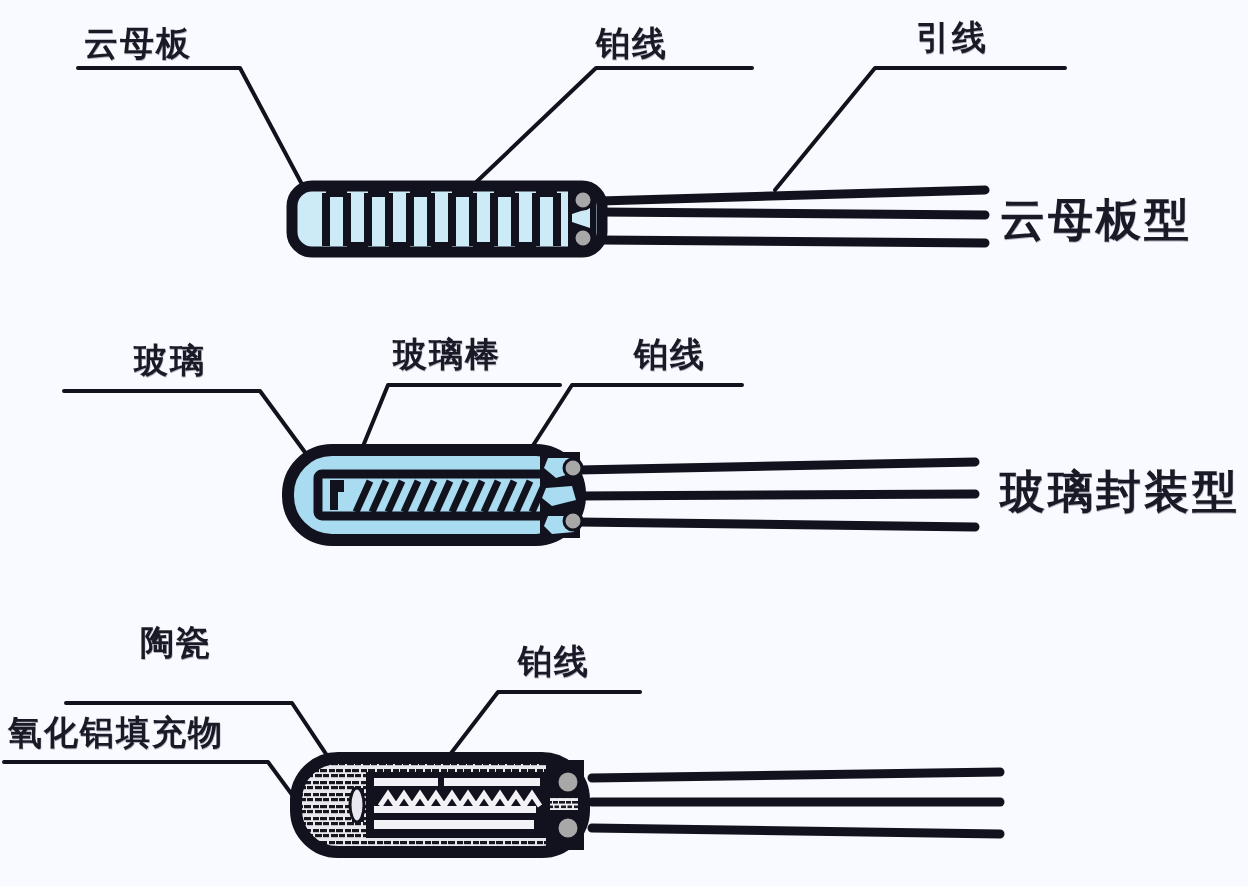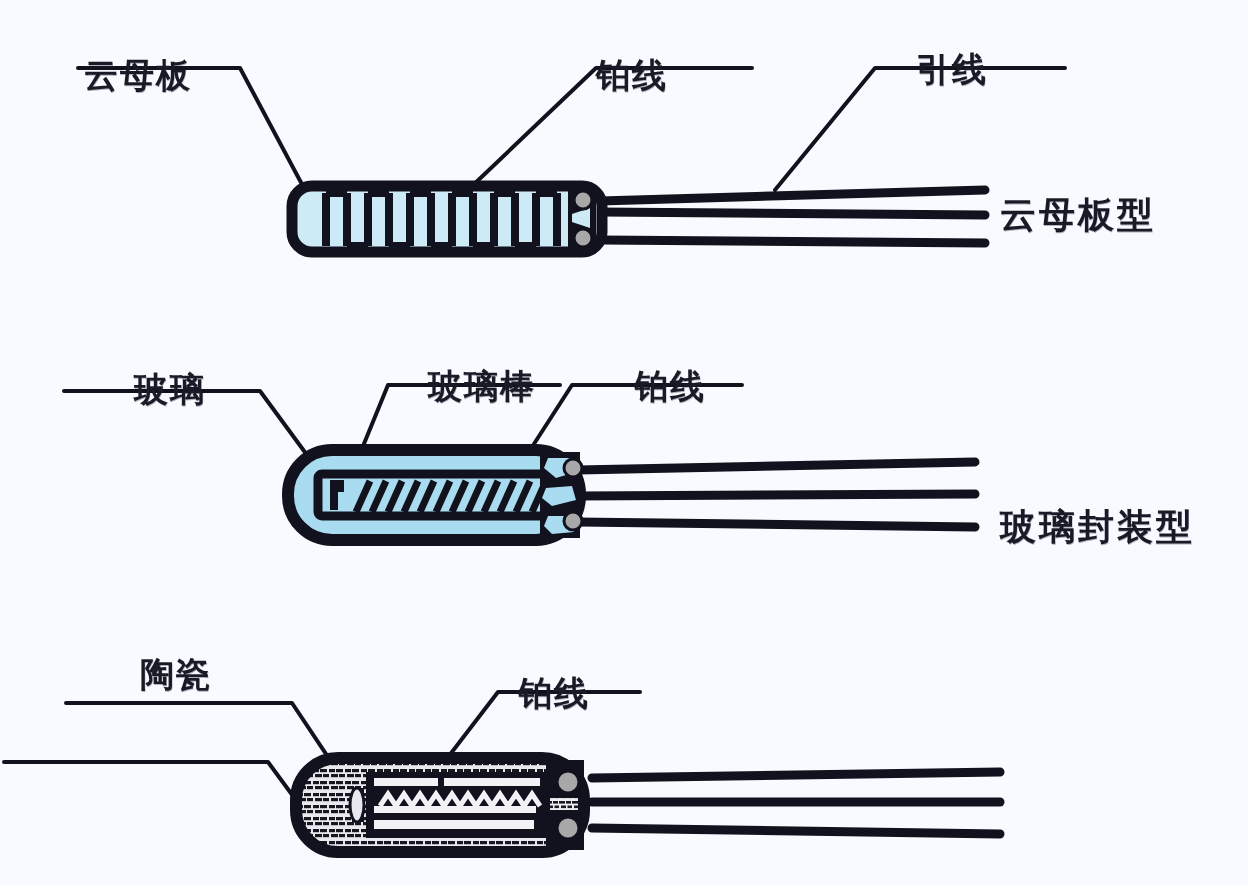--- a/index.html
+++ b/index.html
@@ -25,22 +25,22 @@
   .cn-label {
     position: absolute;
     font-family: "DejaVu Sans", "Liberation Sans", sans-serif;
     font-weight: 700;
     color: #1a1a26;
     white-space: nowrap;
     letter-spacing: 2px;
     line-height: 1;
     text-shadow: 0.5px 0.5px 0 rgba(40,40,70,0.35);
   }
-  .lbl-part { font-size: 34px; margin-top: 32px; }
-  .lbl-type { font-size: 36px; letter-spacing: 3px; }
+  .lbl-part { font-size: 34px; }
+  .lbl-type { font-size: 45px; letter-spacing: 3px; }
 </style>
 </head>
 <body>
 
 <div id="page">
 
   <svg id="diagram-svg" viewBox="0 0 1248 886">
     <defs>
       <pattern id="alumina-speckle" width="16" height="12" patternUnits="userSpaceOnUse">
         <rect width="16" height="12" fill="#e8e8ee"></rect>
@@ -218,27 +218,28 @@
   </svg>
 
   <div class="cn-label lbl-part" style="left:84px; top:26px;">云母板</div>
 
   <div class="cn-label lbl-part" style="left:596px; top:26px;">铂线</div>
 
   <div class="cn-label lbl-part" style="left:916px; top:20px;">引线</div>
 
   <div class="cn-label lbl-type" style="left:1000px; top:197px;">云母板型</div>
 
-  <div class="cn-label lbl-part" style="left:134px; top:343px;font-family:Liberation Mono, monospace;">玻璃</div>
-
-  <div class="cn-label lbl-part" style="left:428px; top:337px;text-align:center;">玻璃棒</div>
+  <div class="cn-label lbl-part" style="left:134px; top:343px;">玻璃</div>
+
+  <div class="cn-label lbl-part" style="left:393px; top:337px;text-align:center;">玻璃棒</div>
 
   <div class="cn-label lbl-part" style="left:634px; top:337px;">铂线</div>
 
-  <div class="cn-label lbl-type" style="left:1000px; top:469px;margin-top:40px;">玻璃封装型</div>
+  <div class="cn-label lbl-type" style="left:1000px; top:469px;">玻璃封装型</div>
 
   <div class="cn-label lbl-part" style="left:140px; top:625px;">陶瓷</div>
 
+  <div class="cn-label lbl-part" style="left:8px; top:715px;">氧化铝填充物</div>
 
   <div class="cn-label lbl-part" style="left:518px; top:644px;">铂线</div>
 
 
 </div>
 
 </body></html>

